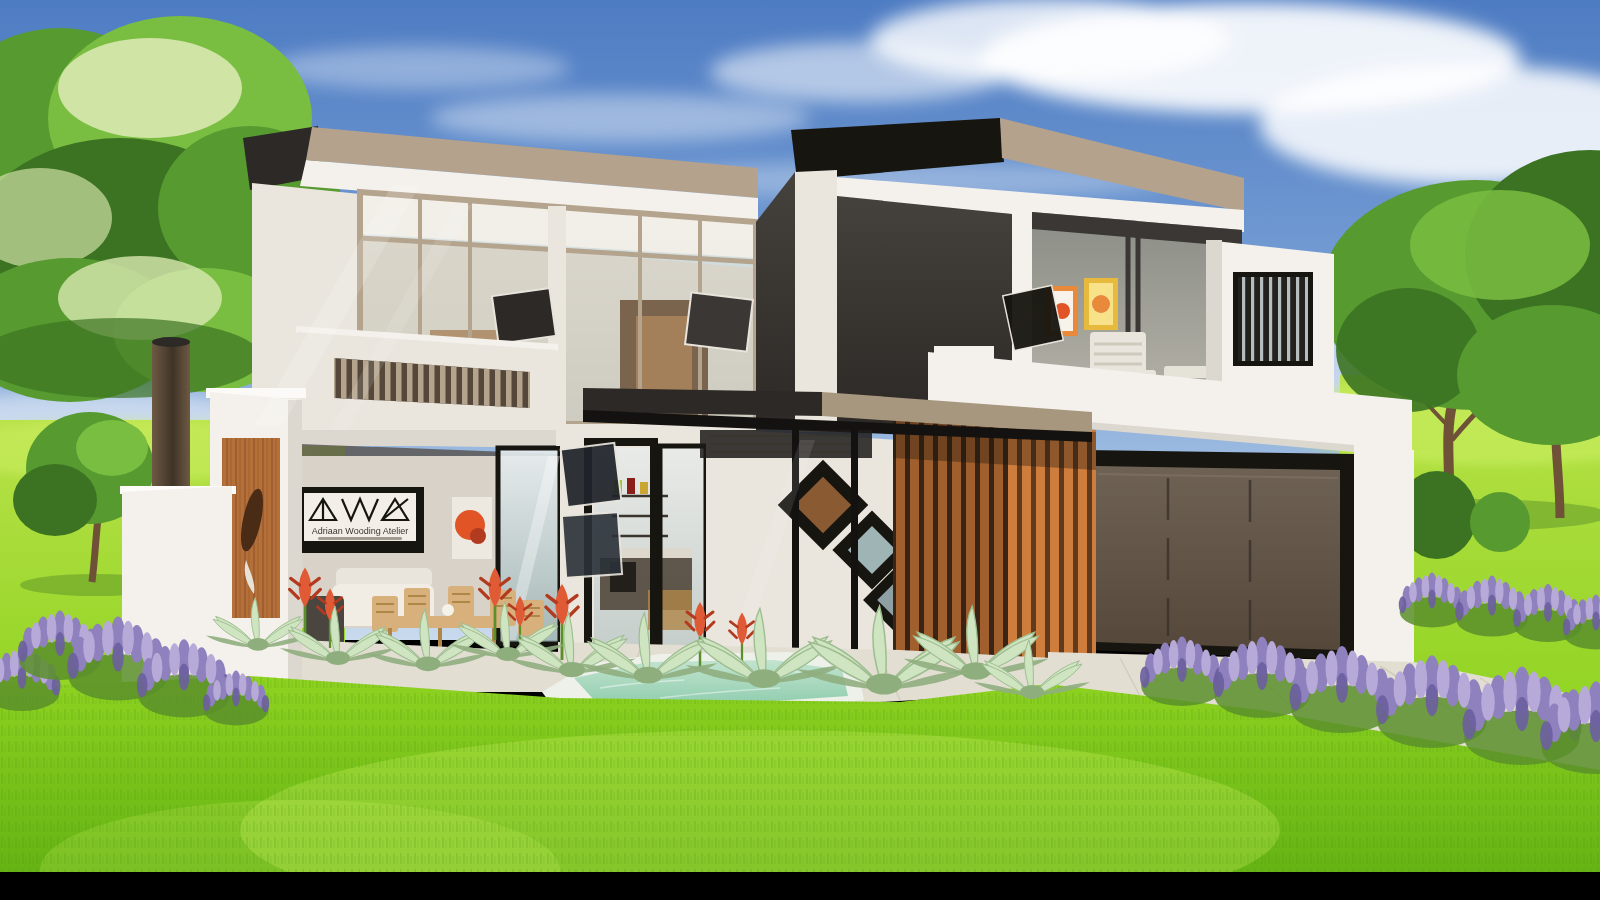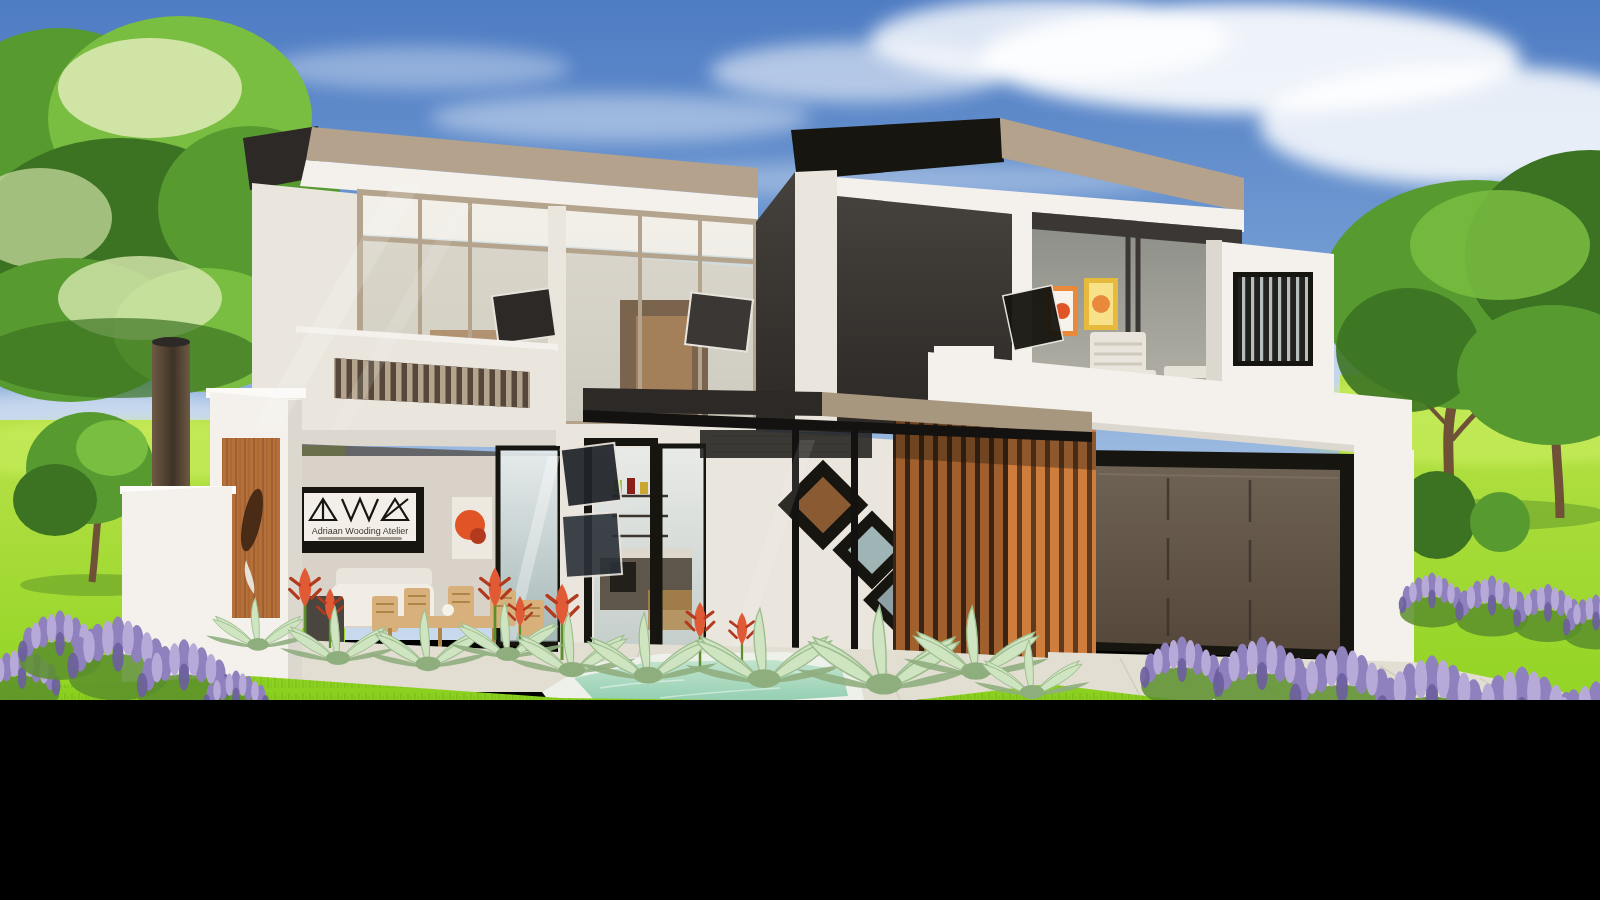--- a/index.html
+++ b/index.html
@@ -1,16 +1,16 @@
 <!DOCTYPE html>
 <html style="--c-sky-top: #4e7cc3; --c-sky-mid: #7aa2d6; --c-sky-low: #c9daee; --c-cloud: #ffffff; --c-lawn-back: #b9e24a; --c-lawn-mid: #8fd321; --c-lawn-deep: #5fae12; --c-grass-blade: #4e9a10; --c-grass-hi: #cdf163; --c-tree-dark: #3c7322; --c-tree-main: #579a30; --c-tree-light: #79bd41; --c-tree-pale: #d8e8b0; --c-trunk: #6f5138; --c-lavender-light: #b7a9d8; --c-lavender-main: #8f81bd; --c-lavender-dark: #6c5fa0; --c-lavender-stem: #5b8f2c; --c-aloe-leaf: #cfe4c0; --c-aloe-edge: #9dbd90; --c-aloe-core: #8fae7e; --c-flower-red: #e05a35; --c-flower-red-dark: #b23a1f; --c-wall-white: #f4f1ec; --c-wall-cream: #eae6de; --c-wall-shade: #ddd8cf; --c-patio-wall: #d8d2c8; --c-charcoal: #45413c; --c-charcoal-deep: #2c2926; --c-black-trim: #17150f; --c-roof-fascia: #b4a28d; --c-roof-fascia-dark: #a8977f; --c-frame-tan: #b5a48d; --c-mullion-dark: #3a3734; --c-glass-light: #e8eef0; --c-glass-mid: #9fb4b4; --c-glass-dark: #8a8d86; --c-glass-warm: #b5b2a8; --c-garage-hi: #6e6255; --c-garage-lo: #55483b; --c-timber-bright: #cf7d3c; --c-timber-mid: #a05f2c; --c-timber-gap: #5f3a1e; --c-timber-gap-dark: #3a2415; --c-timber-panel: #b5703a; --c-timber-grain: #8a4f26; --c-timber-carve: #4a2c16; --c-chimney-hi: #6e5a44; --c-chimney-lo: #3f3327; --c-paving: #e3ded2; --c-paving-line: #cfc8ba; --c-pool-hi: #c2e4cf; --c-pool-lo: #8fccae; --c-coping: #eef0ea; --c-art-orange: #e8893c; --c-art-yellow: #e7b93c; --c-art-red: #e05426; --c-wood-warm: #a8835c; --c-wood-deep: #6b5138; --c-furn-tan: #d8b07c; --c-furn-tan-dark: #b08648; --c-sofa: #e9e5dc; --c-interior-cream: #d9d2c4; --c-sign-bg: #f3efe8; --c-sign-ink: #3a362f; --c-louver-slat: #cfd8db;"><head>
 <meta charset="utf-8">
 <style>
   html,body{margin:0;padding:0;background:#000;}
-  #stage{width:1600px;height:700px;position:relative;overflow:hidden;font-family:"Liberation Sans",sans-serif;}
+  #stage{width:1600px;height:872px;position:relative;overflow:hidden;font-family:"Liberation Sans",sans-serif;}
   svg{display:block;width:1600px;height:900px;}
   text{font-family:"Liberation Sans",sans-serif;}
 </style>
 </head>
 <body>
 
 <div id="stage">
 <svg viewBox="0 0 1600 900" preserveAspectRatio="none">
   <defs>
     <linearGradient id="gSky" x1="0" y1="0" x2="0" y2="1">

